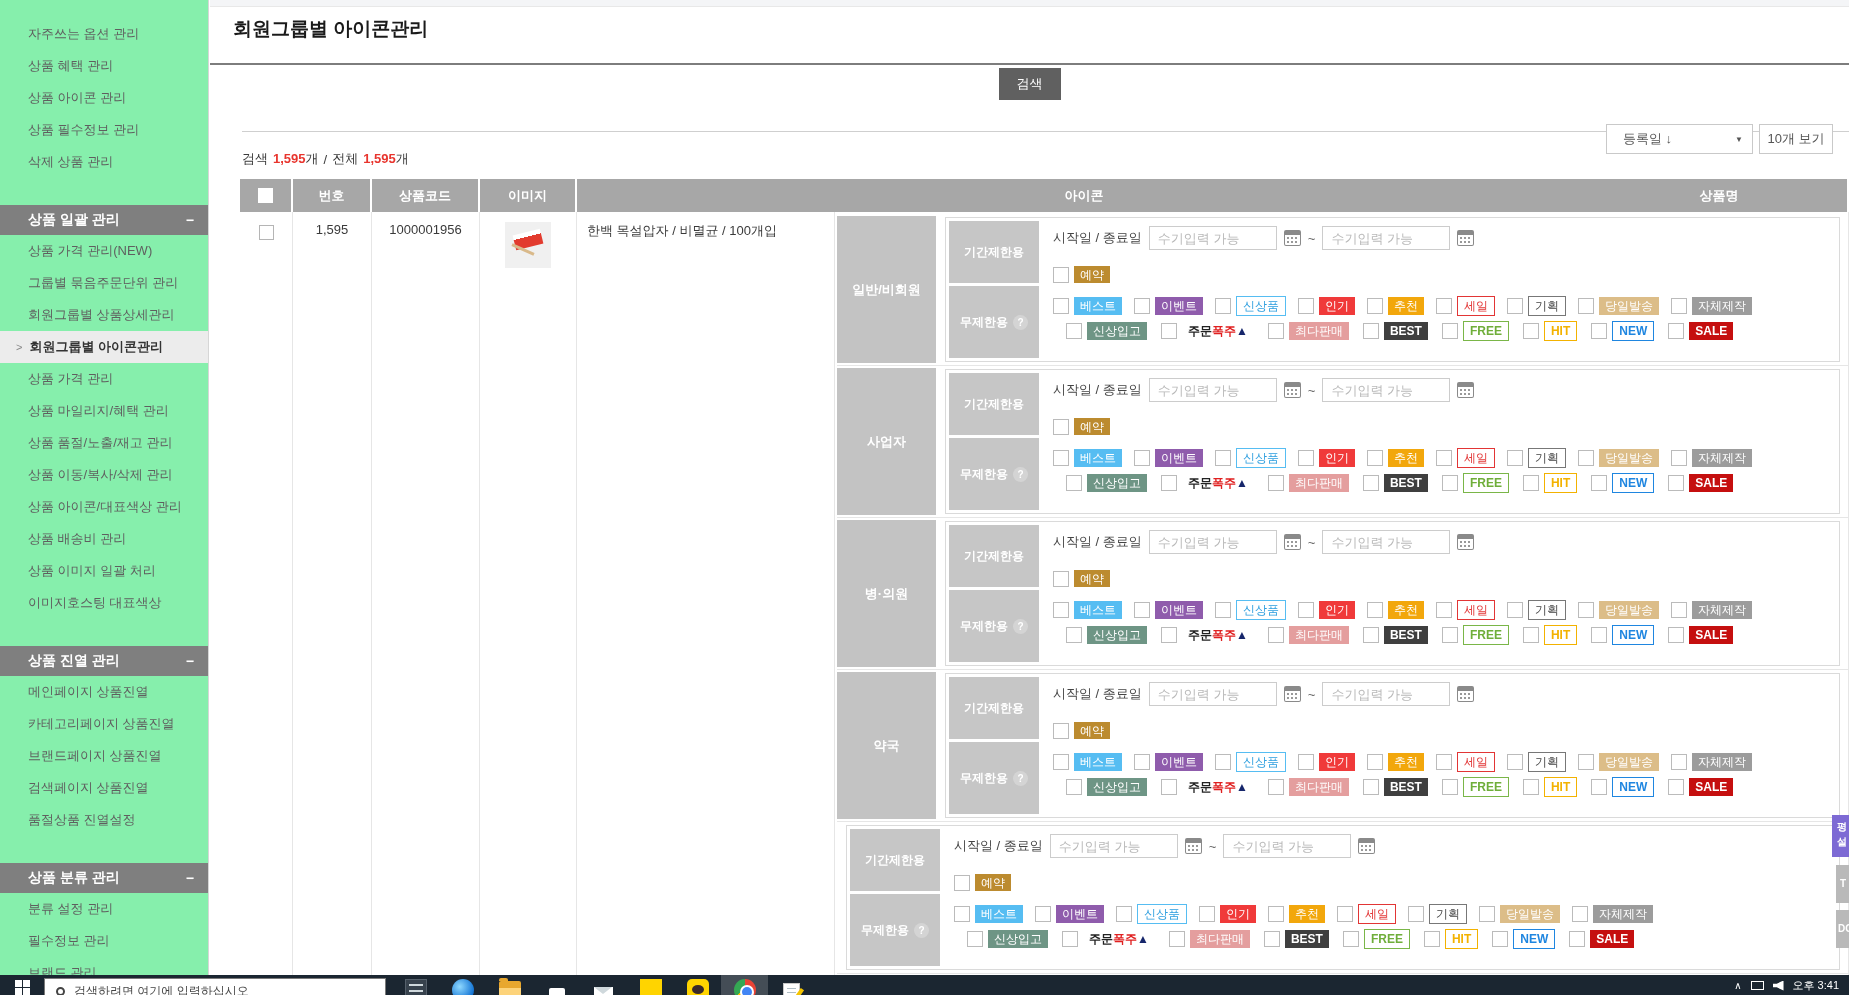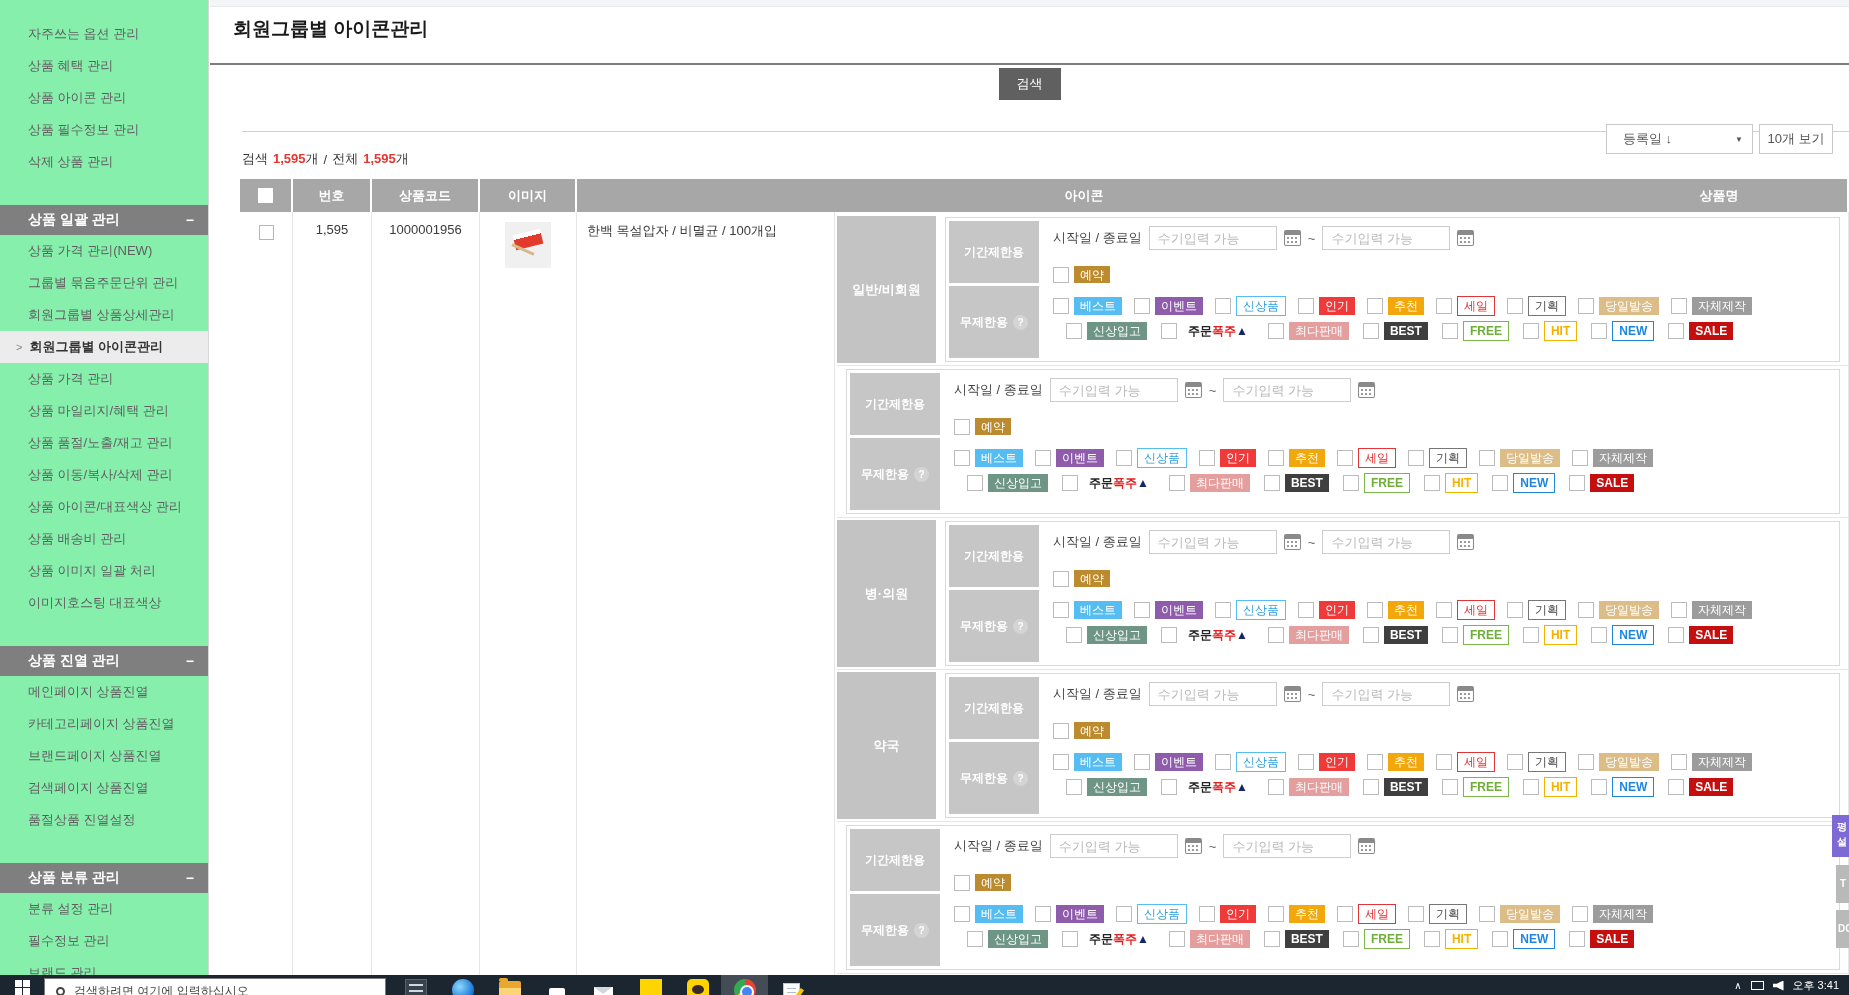--- a/index.html
+++ b/index.html
@@ -444,20 +444,21 @@
                         </label>
 
                     </div>
                   </div>
                 </div>
 
               </div>
             </div>
 
             <div class="group-row">
+              <div class="group-label">사업자</div>
               <div class="group-content">
 
                 <div class="sub-row period">
                   <div class="sub-label">기간제한용</div>
                   <div class="sub-content">
                     <div class="date-line">
                       <span class="date-label">시작일 / 종료일</span>
                       <input class="date-input" type="text" placeholder="수기입력 가능" style="">
                       <span class="cal-icon"></span>
                       <span class="tilde">~</span>

